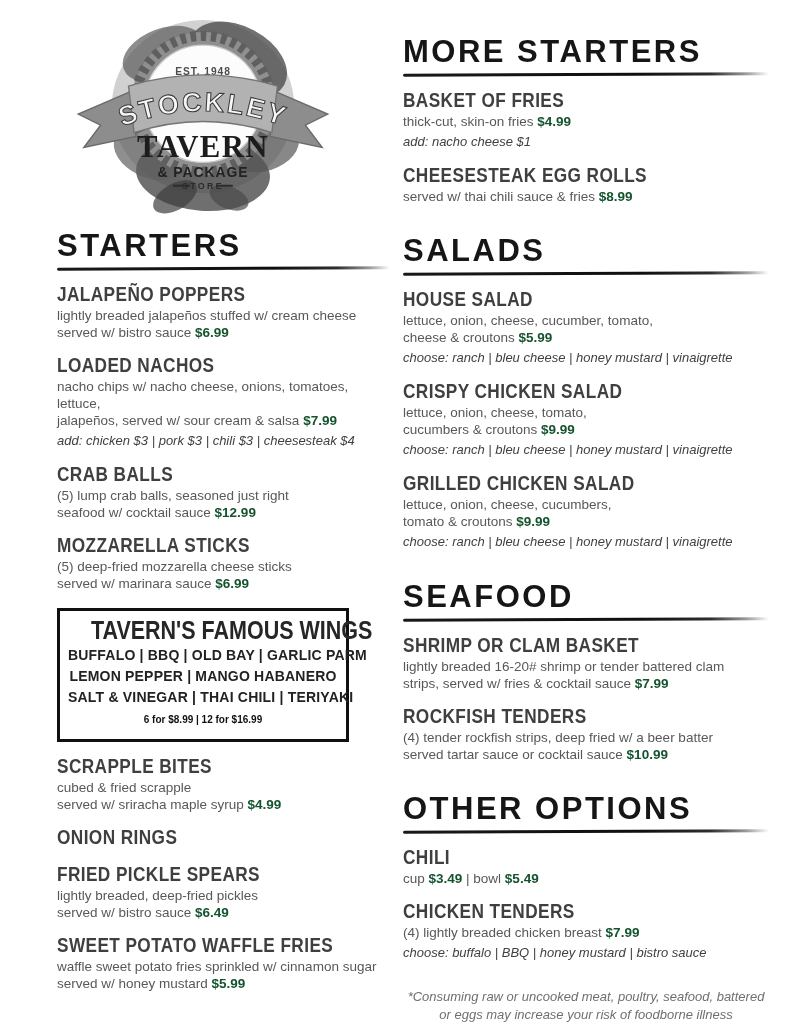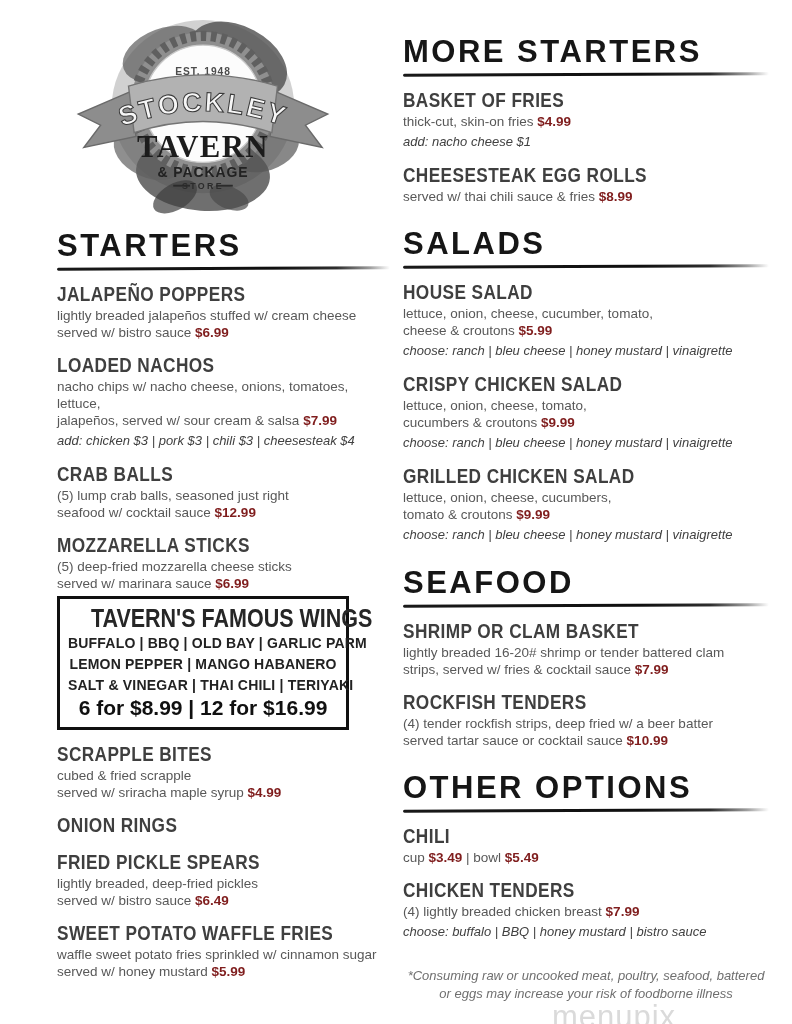--- a/index.html
+++ b/index.html
@@ -12,21 +12,21 @@
     font-family: "Liberation Sans", sans-serif;
     overflow: hidden;
     color: #333;
   }
   .col-left  { position: absolute; left: 57px;  top: 6px;  width: 333px; }
   .col-right { position: absolute; left: 403px; top: 34px; width: 366px; }
 
   .logo-wrap { width: 280px; margin: 0 0 2px 6px; }
 
   .menu-section { margin-top: 0; }
-  .menu-section + .menu-section { margin-top: 21px; }
+  .menu-section + .menu-section { margin-top: 28px; }
 
   .section-title {
     margin: 0;
     font-family: Liberation Sans, sans-serif;
     font-weight: bold;
     font-size: 31px;
     line-height: 36px;
     letter-spacing: 2.5px;
     color: #161616;
     white-space: nowrap;
@@ -49,32 +49,32 @@
     line-height: 23px;
     font-weight: 800;
     letter-spacing: 0.5px;
     color: #3f3f3f;
     white-space: nowrap;
     transform: scaleX(0.82);
     transform-origin: left center;
     text-shadow: 0.4px 0.4px 0 rgba(255,255,255,.55);
   }
   .desc-line { font-size: 13.5px; line-height: 17px; color: #585858; }
-  .price { font-weight: bold; color: #7f1d1d; }
+  .price { font-weight: bold; color: #14532d; }
   .note {
     margin-top: 3px;
     font-size: 13px;
     line-height: 18px;
     font-style: italic;
     color: #414141;
   }
 
   .wings-box {
     width: 292px;
-    margin: 4px 0 5px 0;
+    margin: 16px 0 5px 0;
     border: 3px solid #101010;
     padding: 5px 8px 9px;
     text-align: center;
   }
   .wings-title {
     display: inline-block;
     font-size: 25px;
     line-height: 29px;
     font-weight: 800;
     color: #262626;
@@ -85,21 +85,21 @@
   .wings-flavors {
     font-size: 14px;
     line-height: 21px;
     font-weight: 600;
     letter-spacing: 0.2px;
     color: #222222;
     white-space: nowrap;
   }
   .wings-pricing {
     margin-top: 2px;
-    font-size: 21px;
+    font-size: 10px;
     line-height: 20px;
     font-weight: 800;
     color: #101010;
   }
 
   .footer { margin-top: 26px; }
   .disclaimer {
     font-size: 13px;
     line-height: 18px;
     font-style: italic;

